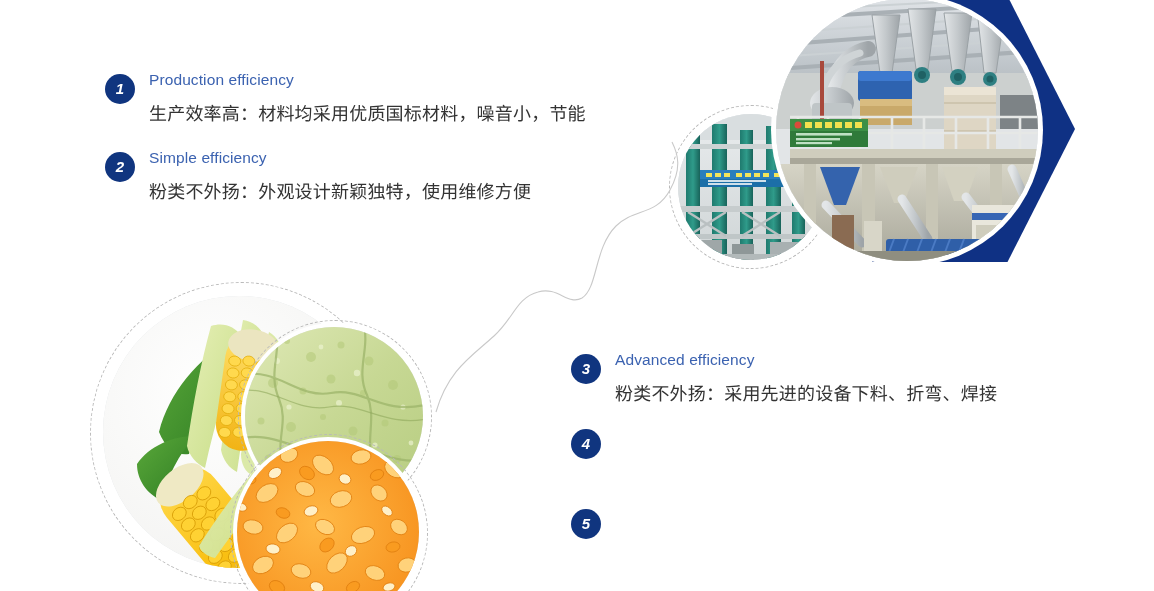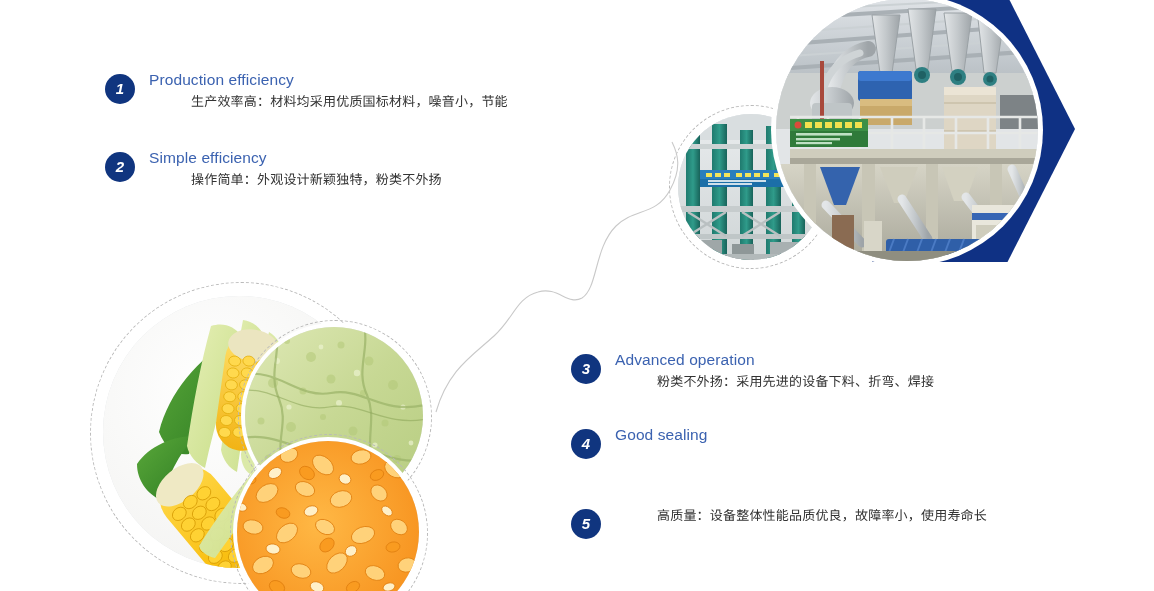--- a/index.html
+++ b/index.html
@@ -38,36 +38,35 @@
     font-weight: 700;
     line-height: 30px;
     text-align: center;
     margin-top: 4px;
     letter-spacing: 0;
     user-select: none;
   }
   .feature-text {
     display: flex;
     flex-direction: column;
-    gap: 1px;
+    gap: 13px;
   }
   .feature-en {
     color: #3b62b0;
     font-size: 15.5px;
     line-height: 20px;
     letter-spacing: 0.1px;
     white-space: nowrap;
   }
   .feature-cn {
     color: #333333;
-    font-size: 13px;
+    font-size: 18px;
     line-height: 22px;
     letter-spacing: 0.2px;
     white-space: nowrap;
-    margin-left: 42px;
   }
 
   
   #hex-cluster {
     position: absolute;
     left: 660px;
     top: -4px;
     width: 494px;
     height: 290px;
   }
@@ -657,39 +656,37 @@
     <div class="feature-text">
       <div class="feature-en">Production efficiency</div>
       <div class="feature-cn">生产效率高：材料均采用优质国标材料，噪音小，节能</div>
     </div>
   </div>
 
   <div class="feature" style="left:105px; top:148px;">
     <div class="badge">2</div>
     <div class="feature-text">
       <div class="feature-en">Simple efficiency</div>
-      <div class="feature-cn">操作简单：外观设计新颖独特，粉类不外扬</div>
+      <div class="feature-cn">粉类不外扬：外观设计新颖独特，使用维修方便</div>
     </div>
   </div>
 
   <div class="feature" style="left:571px; top:350px;">
     <div class="badge">3</div>
     <div class="feature-text">
-      <div class="feature-en">Advanced operation</div>
+      <div class="feature-en">Advanced efficiency</div>
       <div class="feature-cn">粉类不外扬：采用先进的设备下料、折弯、焊接</div>
     </div>
   </div>
 
   <div class="feature" style="left:571px; top:425px;">
     <div class="badge">4</div>
     <div class="feature-text">
-      <div class="feature-en">Good sealing</div>
     </div>
   </div>
 
   <div class="feature" style="left:571px; top:505px;">
     <div class="badge">5</div>
     <div class="feature-text">
-      <div class="feature-cn">高质量：设备整体性能品质优良，故障率小，使用寿命长</div>
     </div>
   </div>
 
 </div>
 
 </body></html>

